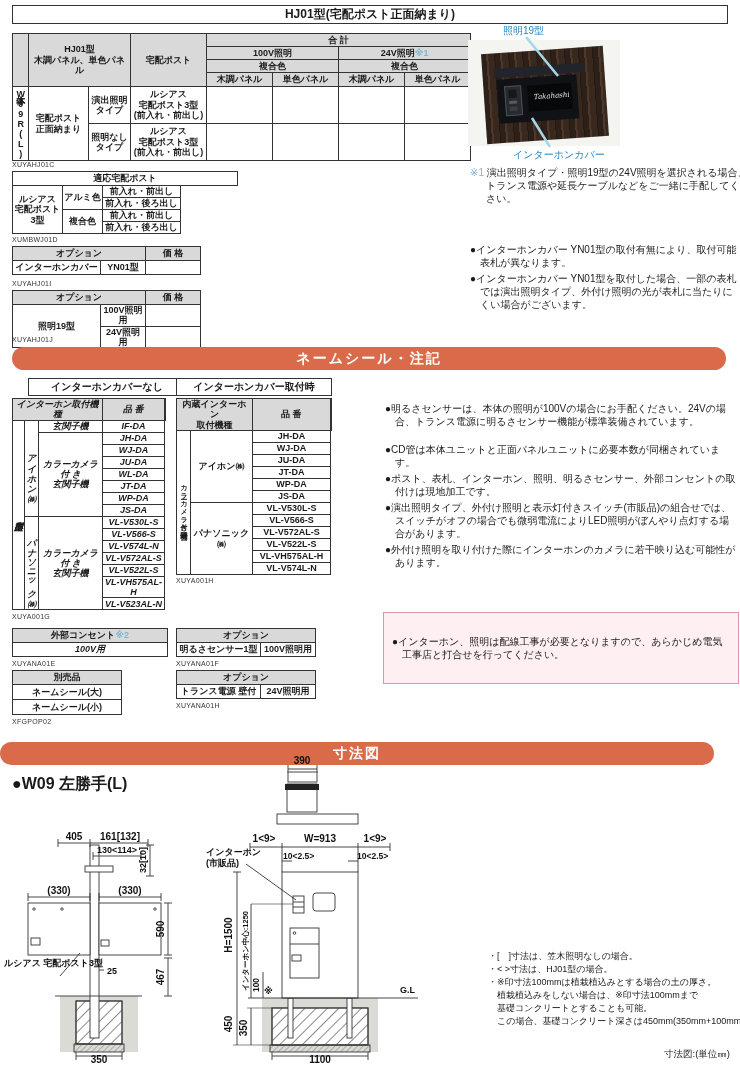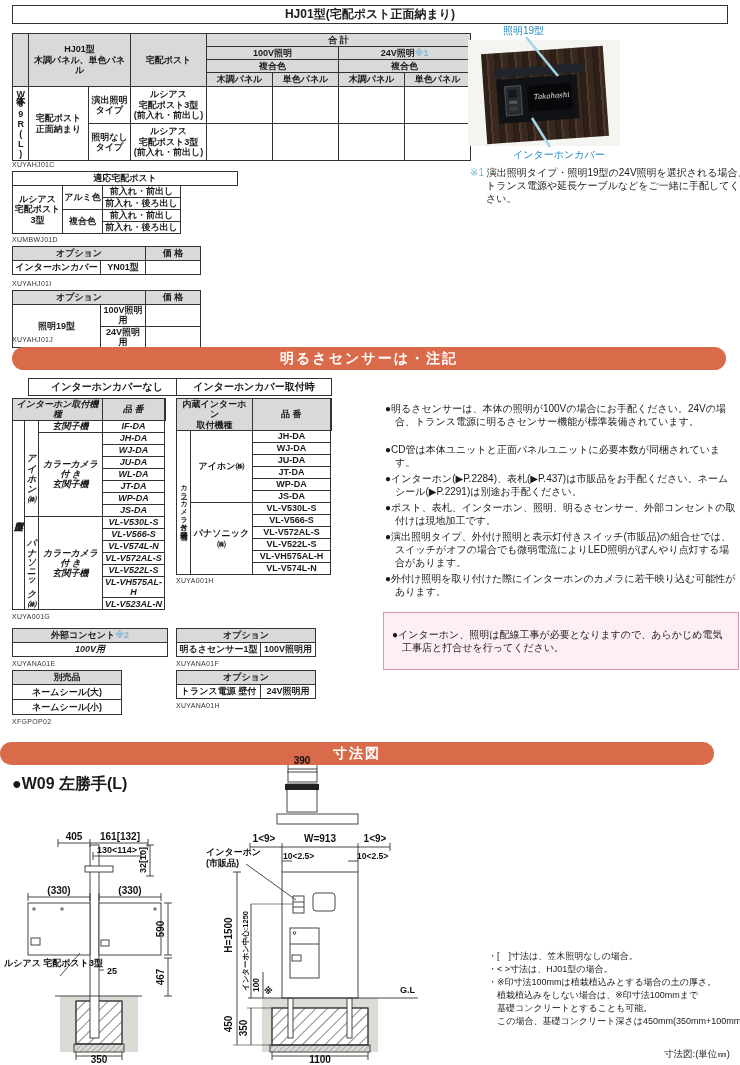--- a/index.html
+++ b/index.html
@@ -19,21 +19,21 @@
   .thickR{border-right:2px solid #333 !important;}
   .code{font-size:7px;color:#333;letter-spacing:.3px;}
   .banner{background:#d96b4a;color:#fff;font-weight:bold;font-size:14px;text-align:center;
           border-radius:12px;line-height:23px;letter-spacing:2px;}
   .boxtitle{border:1px solid #333;background:#fff;font-size:10px;font-weight:bold;
             text-align:center;line-height:16px;}
   .bullet{font-size:10px;line-height:13px;text-indent:-10px;padding-left:10px;margin-bottom:3px;}
   .blue{color:#2486bf;}
   .lblue{color:#7fb5d5;}
   .note1{font-size:10px;line-height:13px;text-indent:-16px;padding-left:16px;}
-  .warnbox{background:#fdeff2;border:1px solid #e094ad;padding:15px 8px;}
+  .warnbox{background:#fdeff2;border:1px solid #e094ad;padding:22px 8px;}
   .warnbox .bullet{margin:0;}
   .dimnote{font-size:9px;line-height:13px;white-space:nowrap;}
   .photo{background:#f4f4f1;overflow:hidden;}
   .wood{background:repeating-linear-gradient(90deg,#2c2019 0 5px,#4d382b 5px 7px,#38281e 7px 13px,#241a14 13px 14px);}
   svg text{font-family:"Liberation Sans","DejaVu Sans",sans-serif;fill:#111;}
 </style>
 </head>
 <body>
 
 <div class="page">
@@ -194,22 +194,26 @@
     <line x1="66" y1="17" x2="98" y2="56" stroke="#a5d7e8" stroke-width="2.5"></line>
     <line x1="72" y1="98" x2="90" y2="127" stroke="#a5d7e8" stroke-width="2.5"></line>
   </svg>
   <div class="abs blue" style="left:513px;top:148px;font-size:10px;">インターホンカバー</div>
 
   <div class="abs note1" style="left:470px;top:166px;width:266px;">
     <span class="lblue">※1</span>
     <span>演出照明タイプ・照明19型の24V照明を選択される場合、トランス電源や延長ケーブルなどをご一緒に手配してください。</span>
   </div>
 
-
-  <div class="abs banner" style="left:12px;top:347px;width:714px;height:23px;">明るさセンサーは・注記</div>
+  <div class="abs" style="left:470px;top:243px;width:268px;">
+    <div class="bullet">●インターホンカバー YN01型の取付有無により、取付可能表札が異なります。</div>
+    <div class="bullet">●インターホンカバー YN01型を取付した場合、一部の表札では演出照明タイプ、外付け照明の光が表札に当たりにくい場合がございます。</div>
+  </div>
+
+  <div class="abs banner" style="left:12px;top:347px;width:714px;height:23px;">ネームシール・注記</div>
 
   <div class="abs boxtitle" style="left:12px;top:378px;width:156px;margin-left:16px;">インターホンカバーなし</div>
   <table class="t abs" style="left:12px;top:398px;width:148px;font-style:italic;">
     <colgroup>
         <col style="width:12px">
         <col style="width:14px">
         <col style="width:64px">
         <col style="width:62px">
       </colgroup>
     <tbody>
@@ -389,21 +393,20 @@
       <td>トランス電源 壁付</td>
       <td>24V照明用</td>
     </tr>
   </tbody>
     </table>
   <div class="abs code" style="left:176px;top:702px;">XUYANA01H</div>
 
   <div class="abs" style="left:385px;top:402px;width:352px;">
     <div class="bullet" style="margin-bottom:15px;">●明るさセンサーは、本体の照明が100Vの場合にお手配ください。24Vの場合、トランス電源に明るさセンサー機能が標準装備されています。</div>
     <div class="bullet">●CD管は本体ユニットと正面パネルユニットに必要本数が同梱されています。</div>
-    <div class="bullet">●インターホン(▶P.2284)、表札(▶P.437)は市販品をお手配ください。ネームシール(▶P.2291)は別途お手配ください。</div>
     <div class="bullet">●ポスト、表札、インターホン、照明、明るさセンサー、外部コンセントの取付けは現地加工です。</div>
     <div class="bullet">●演出照明タイプ、外付け照明と表示灯付きスイッチ(市販品)の組合せでは、スイッチがオフの場合でも微弱電流によりLED照明がぼんやり点灯する場合があります。</div>
     <div class="bullet">●外付け照明を取り付けた際にインターホンのカメラに若干映り込む可能性があります。</div>
   </div>
   <div class="abs warnbox" style="left:383px;top:612px;width:338px;">
     <div class="bullet">●インターホン、照明は配線工事が必要となりますので、あらかじめ電気工事店と打合せを行ってください。</div>
   </div>
 
   <div class="abs banner" style="left:0;top:742px;width:714px;height:23px;">寸法図</div>
   <div class="abs" style="left:12px;top:774px;font-size:16px;font-weight:bold;">●W09 左勝手(L)</div>

